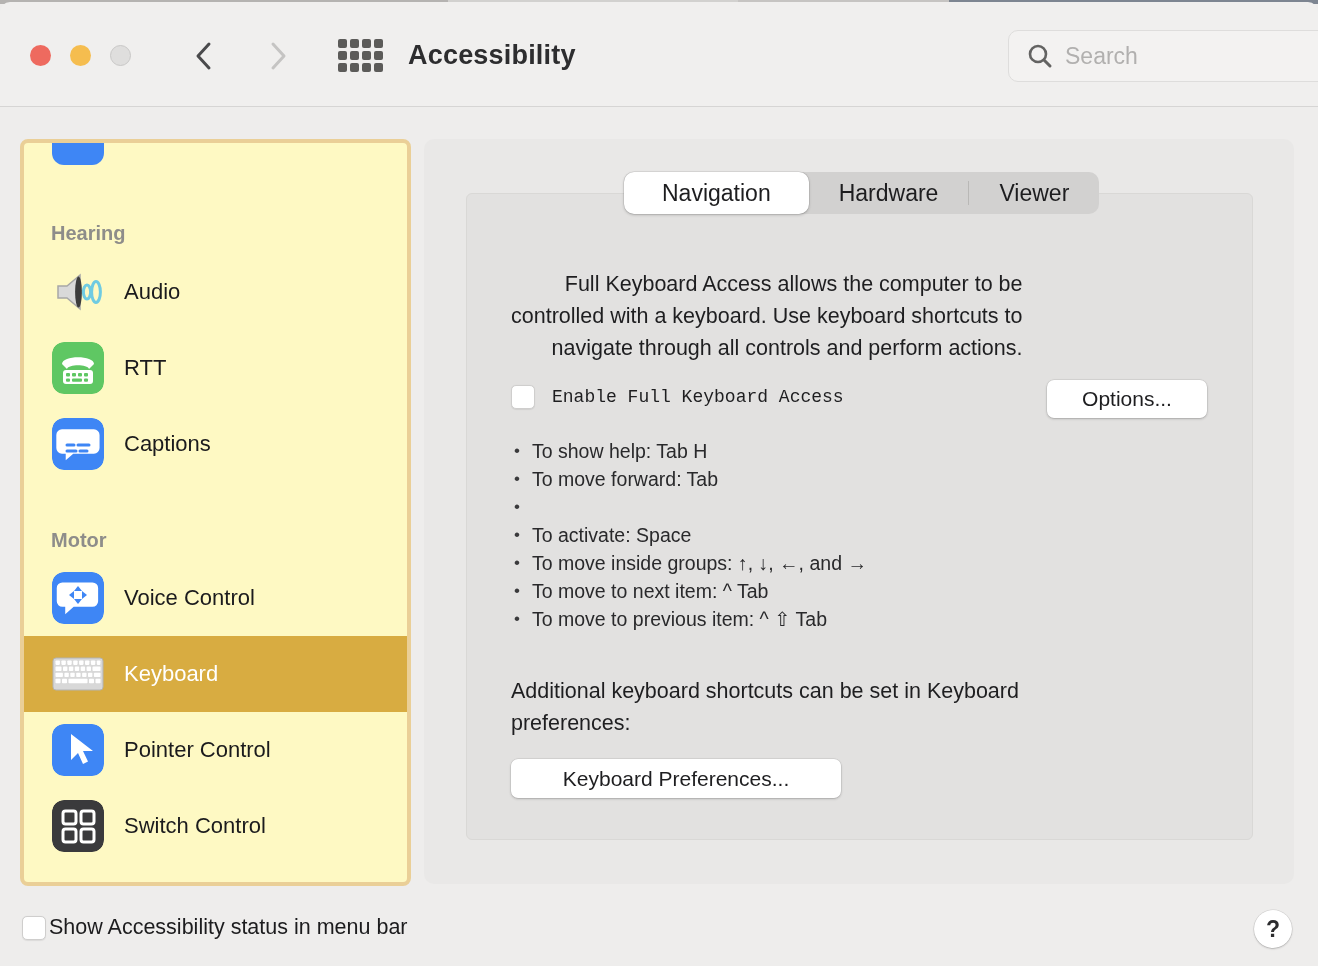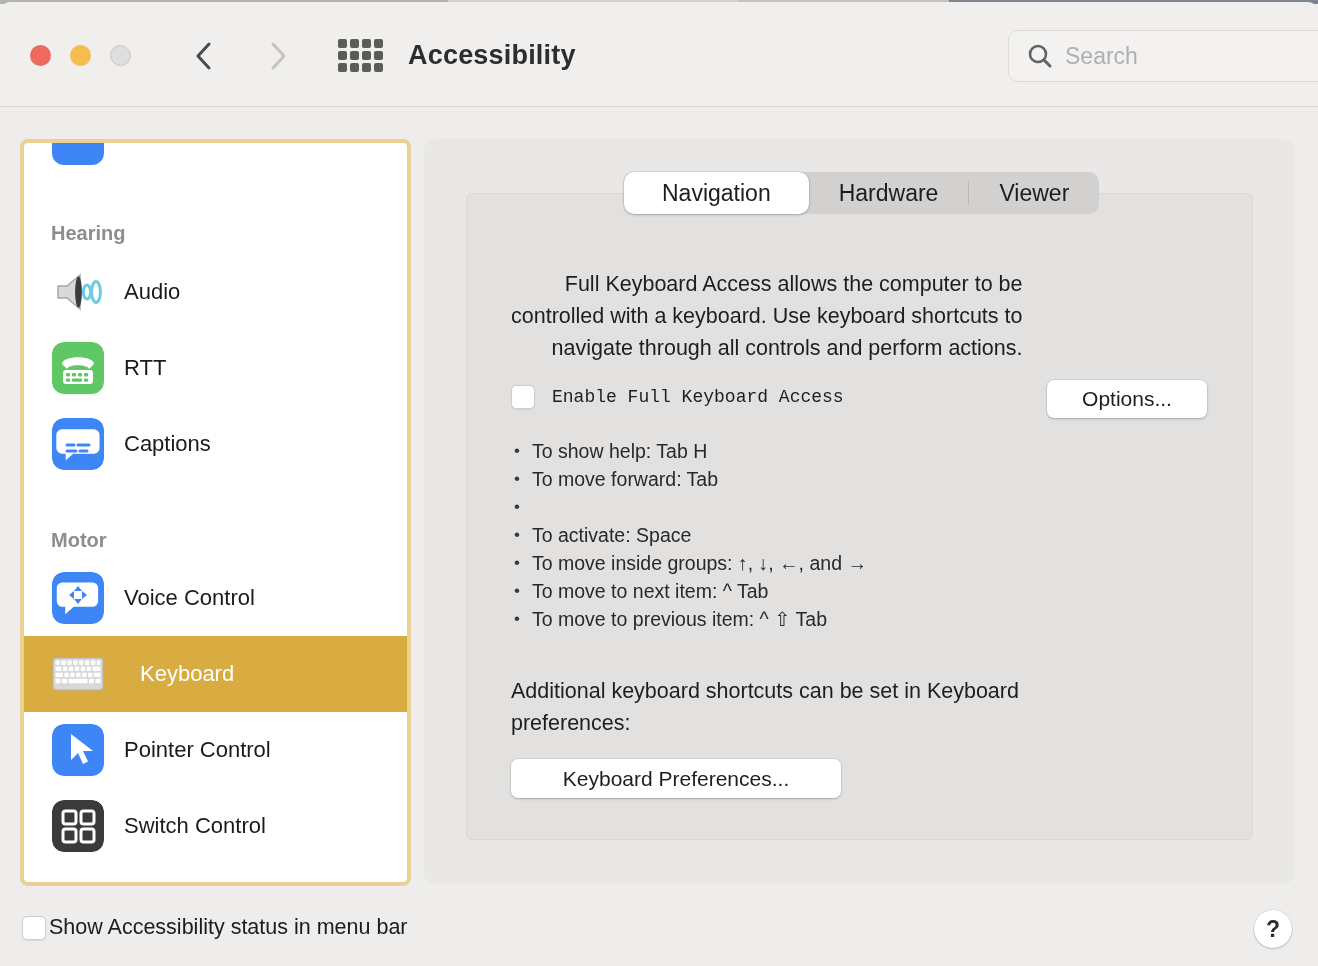--- a/index.html
+++ b/index.html
@@ -40,28 +40,28 @@
   }
   .search input{
     border:none; outline:none; background:transparent;
     font-size:23px; color:#3c3c3e; width:240px;
     font-family:"Liberation Sans","DejaVu Sans",sans-serif;
   }
   .search input::placeholder{ color:#b1b0af; }
   
   .sidebar{
     position:absolute; left:20px; top:139px; width:391px; height:747px;
-    background:#ffffff; border:4px solid #eacf97; border-radius:8px; overflow:hidden;
+    background:#fef9c3; border:4px solid #eacf97; border-radius:8px; overflow:hidden;
   }
   .side-inner{ position:relative; width:383px; height:739px; }
   .side-header{ position:absolute; left:27px; font-size:20px; font-weight:700; color:#8e8d8a; }
   .side-row{ position:absolute; left:0; width:383px; height:76px; display:flex; align-items:center; }
   .side-row .ic{ margin-left:28px; width:52px; height:52px; flex:0 0 52px; position:relative; }
   .side-row .lbl{ margin-left:20px; font-size:22px; color:#1b1b1d; }
-  .side-row.selected{ background:#d8ac41;gap:16px; }
+  .side-row.selected{ background:#d8ac41; }
   .side-row.selected .lbl{ color:#ffffff; }
   .partial-icon{ position:absolute; left:28px; top:-30px; width:52px; height:52px; }
   
   .pane{
     position:absolute; left:424px; top:139px; width:870px; height:745px;
     background:#e9e8e7; border-radius:10px;
   }
   .inner-box{
     position:absolute; left:466px; top:193px; width:787px; height:647px;
     background:#e2e1e0; border:1px solid #d9d8d6; border-radius:6px;

